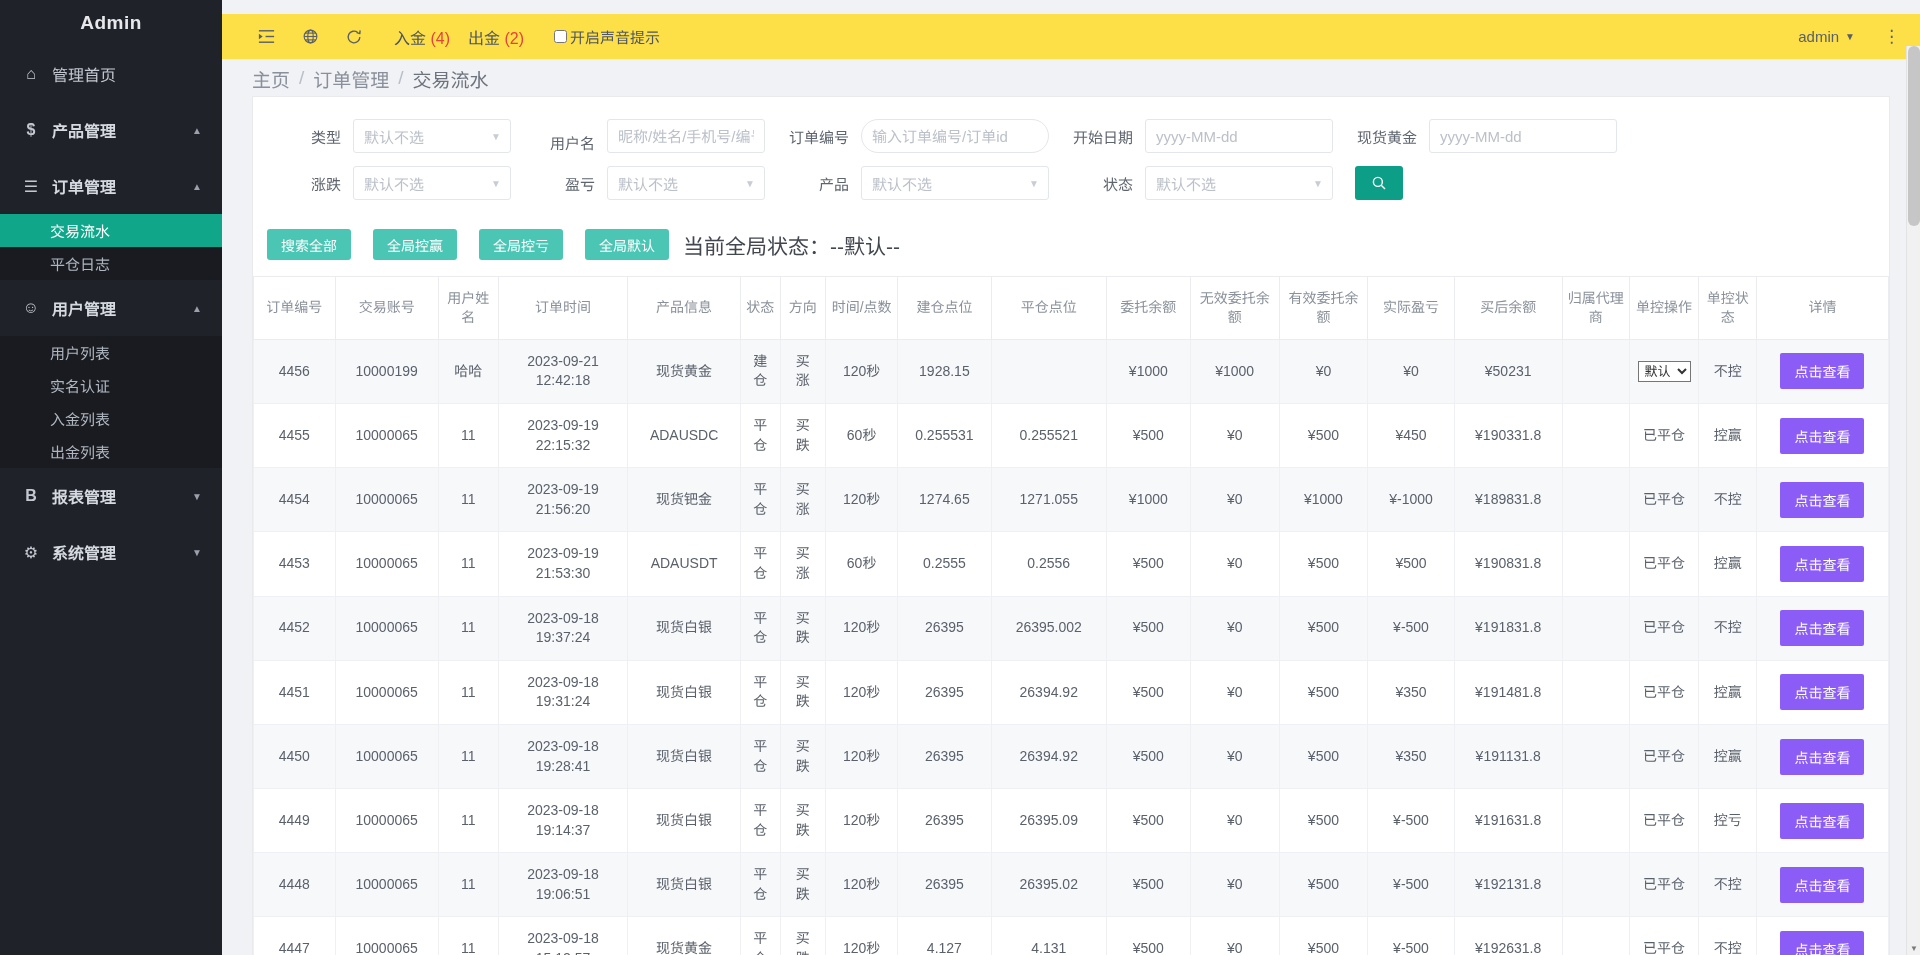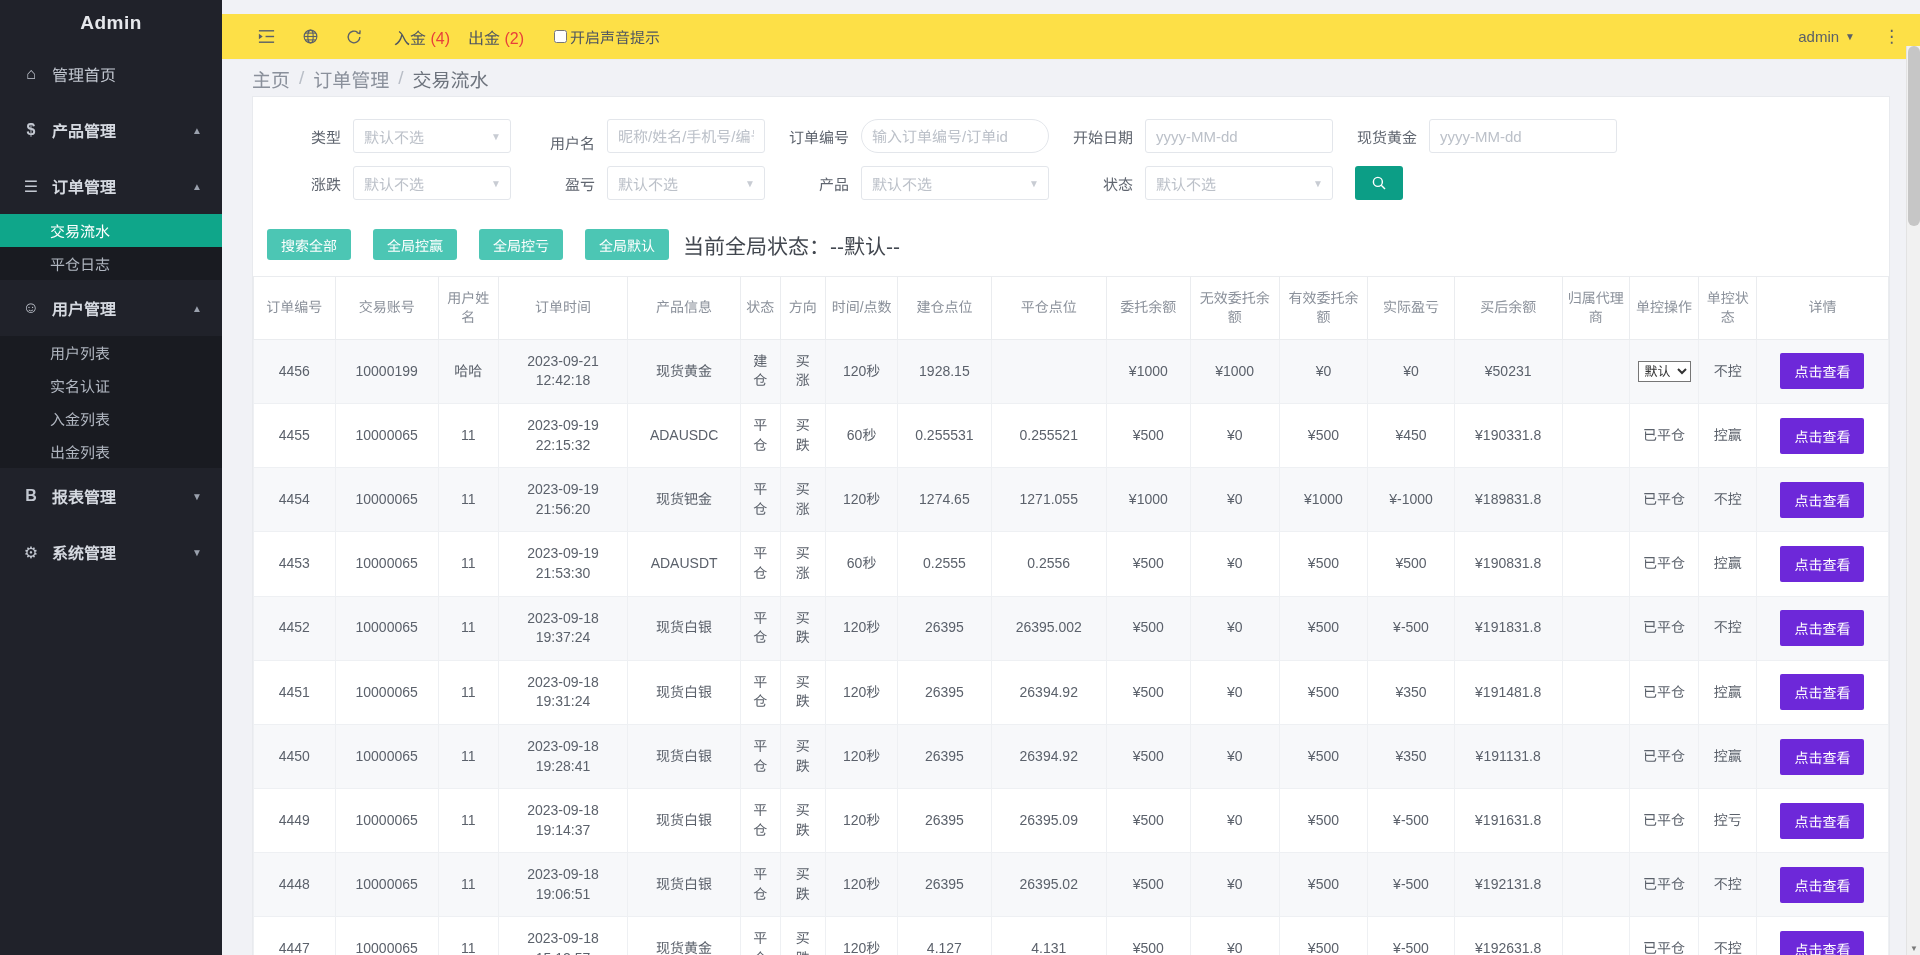--- a/index.html
+++ b/index.html
@@ -137,21 +137,21 @@
   table.grid td {
     border: 1px solid #eef0f3; font-size: 14px; color: #5b616b;
     padding: 12px 4px; text-align: center; line-height: 1.4; vertical-align: middle;
   }
   table.grid tr.odd td { background: #f7f8fa; }
   table.grid tr.even td { background: #fff; }
   .red { color: #e8403a; }
   .green { color: #17a673; }
   .grey { color: #5b616b; }
   .vbtn {
-    background: #6d28d9; color: #fff; border: none; border-radius: 2px;
+    background: #8b5cf6; color: #fff; border: none; border-radius: 2px;
     font-size: 14px; padding: 8px 14px; cursor: pointer; font-family: inherit;
     white-space: nowrap;
   }
   .minisel {
     font-size: 13px; font-family: inherit; padding: 1px 2px;
     border: 1px solid #767676; background: #fff; color: #333;
   }
 
   
   #vscroll {

